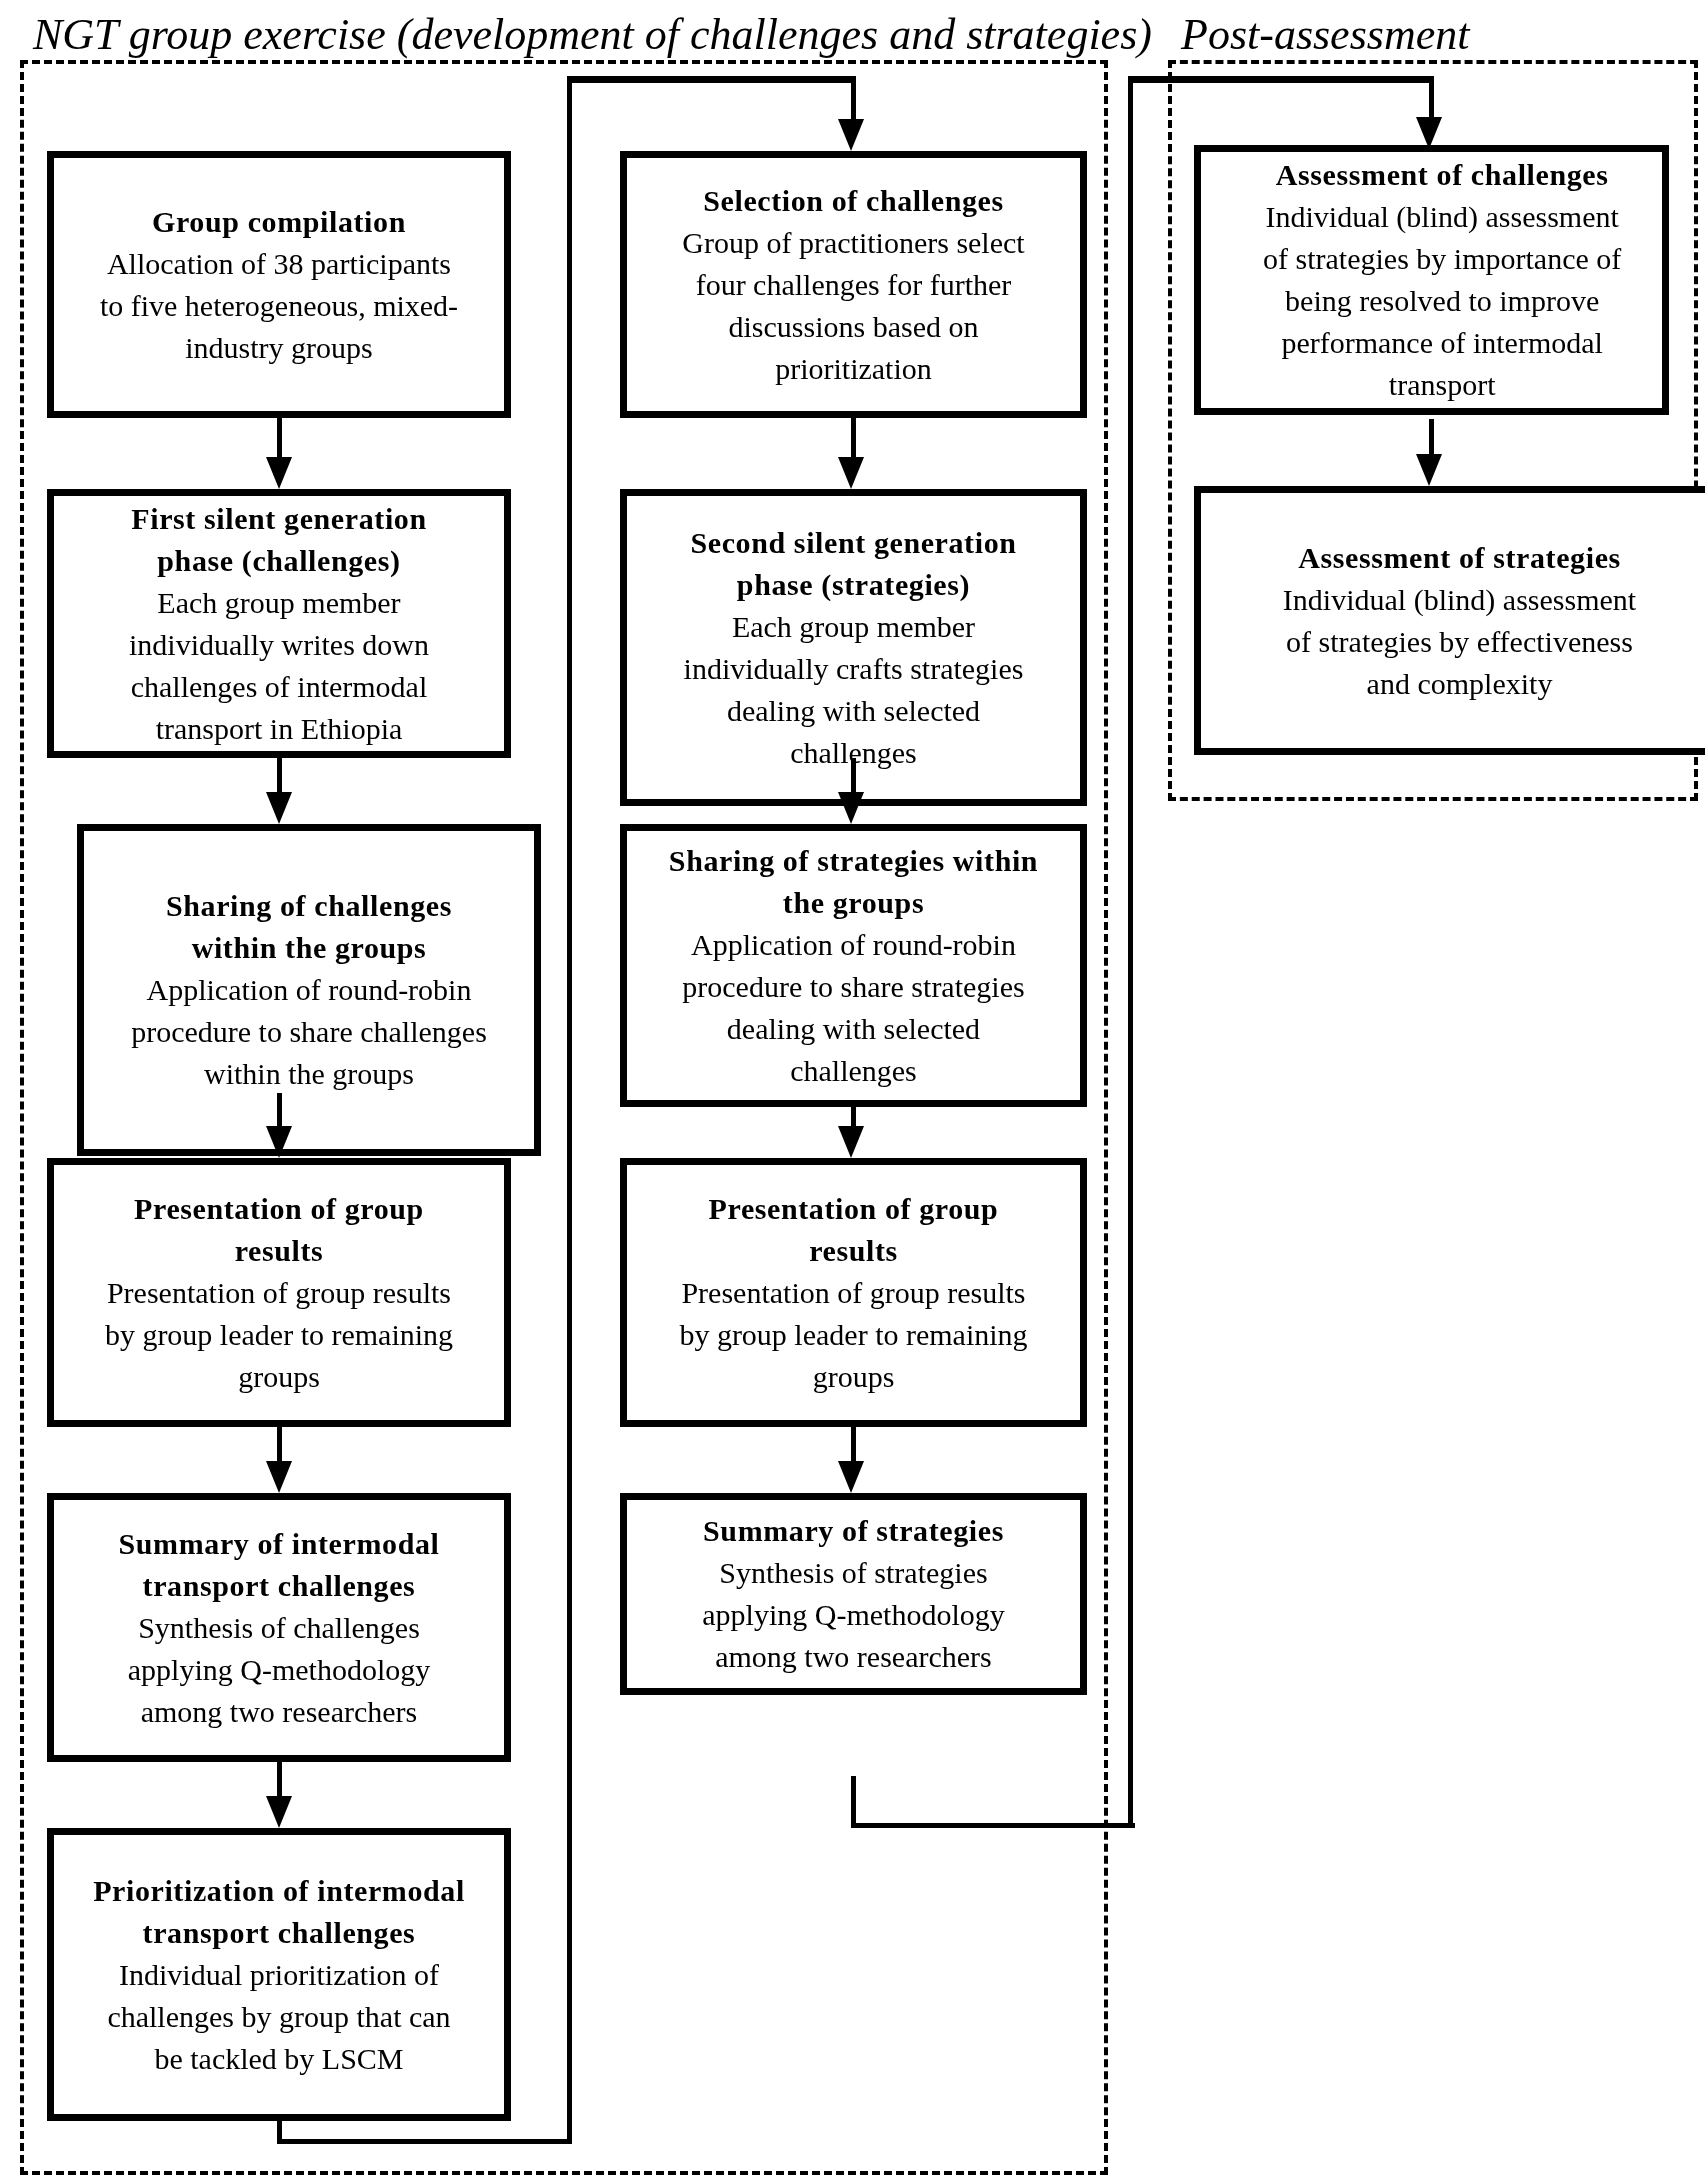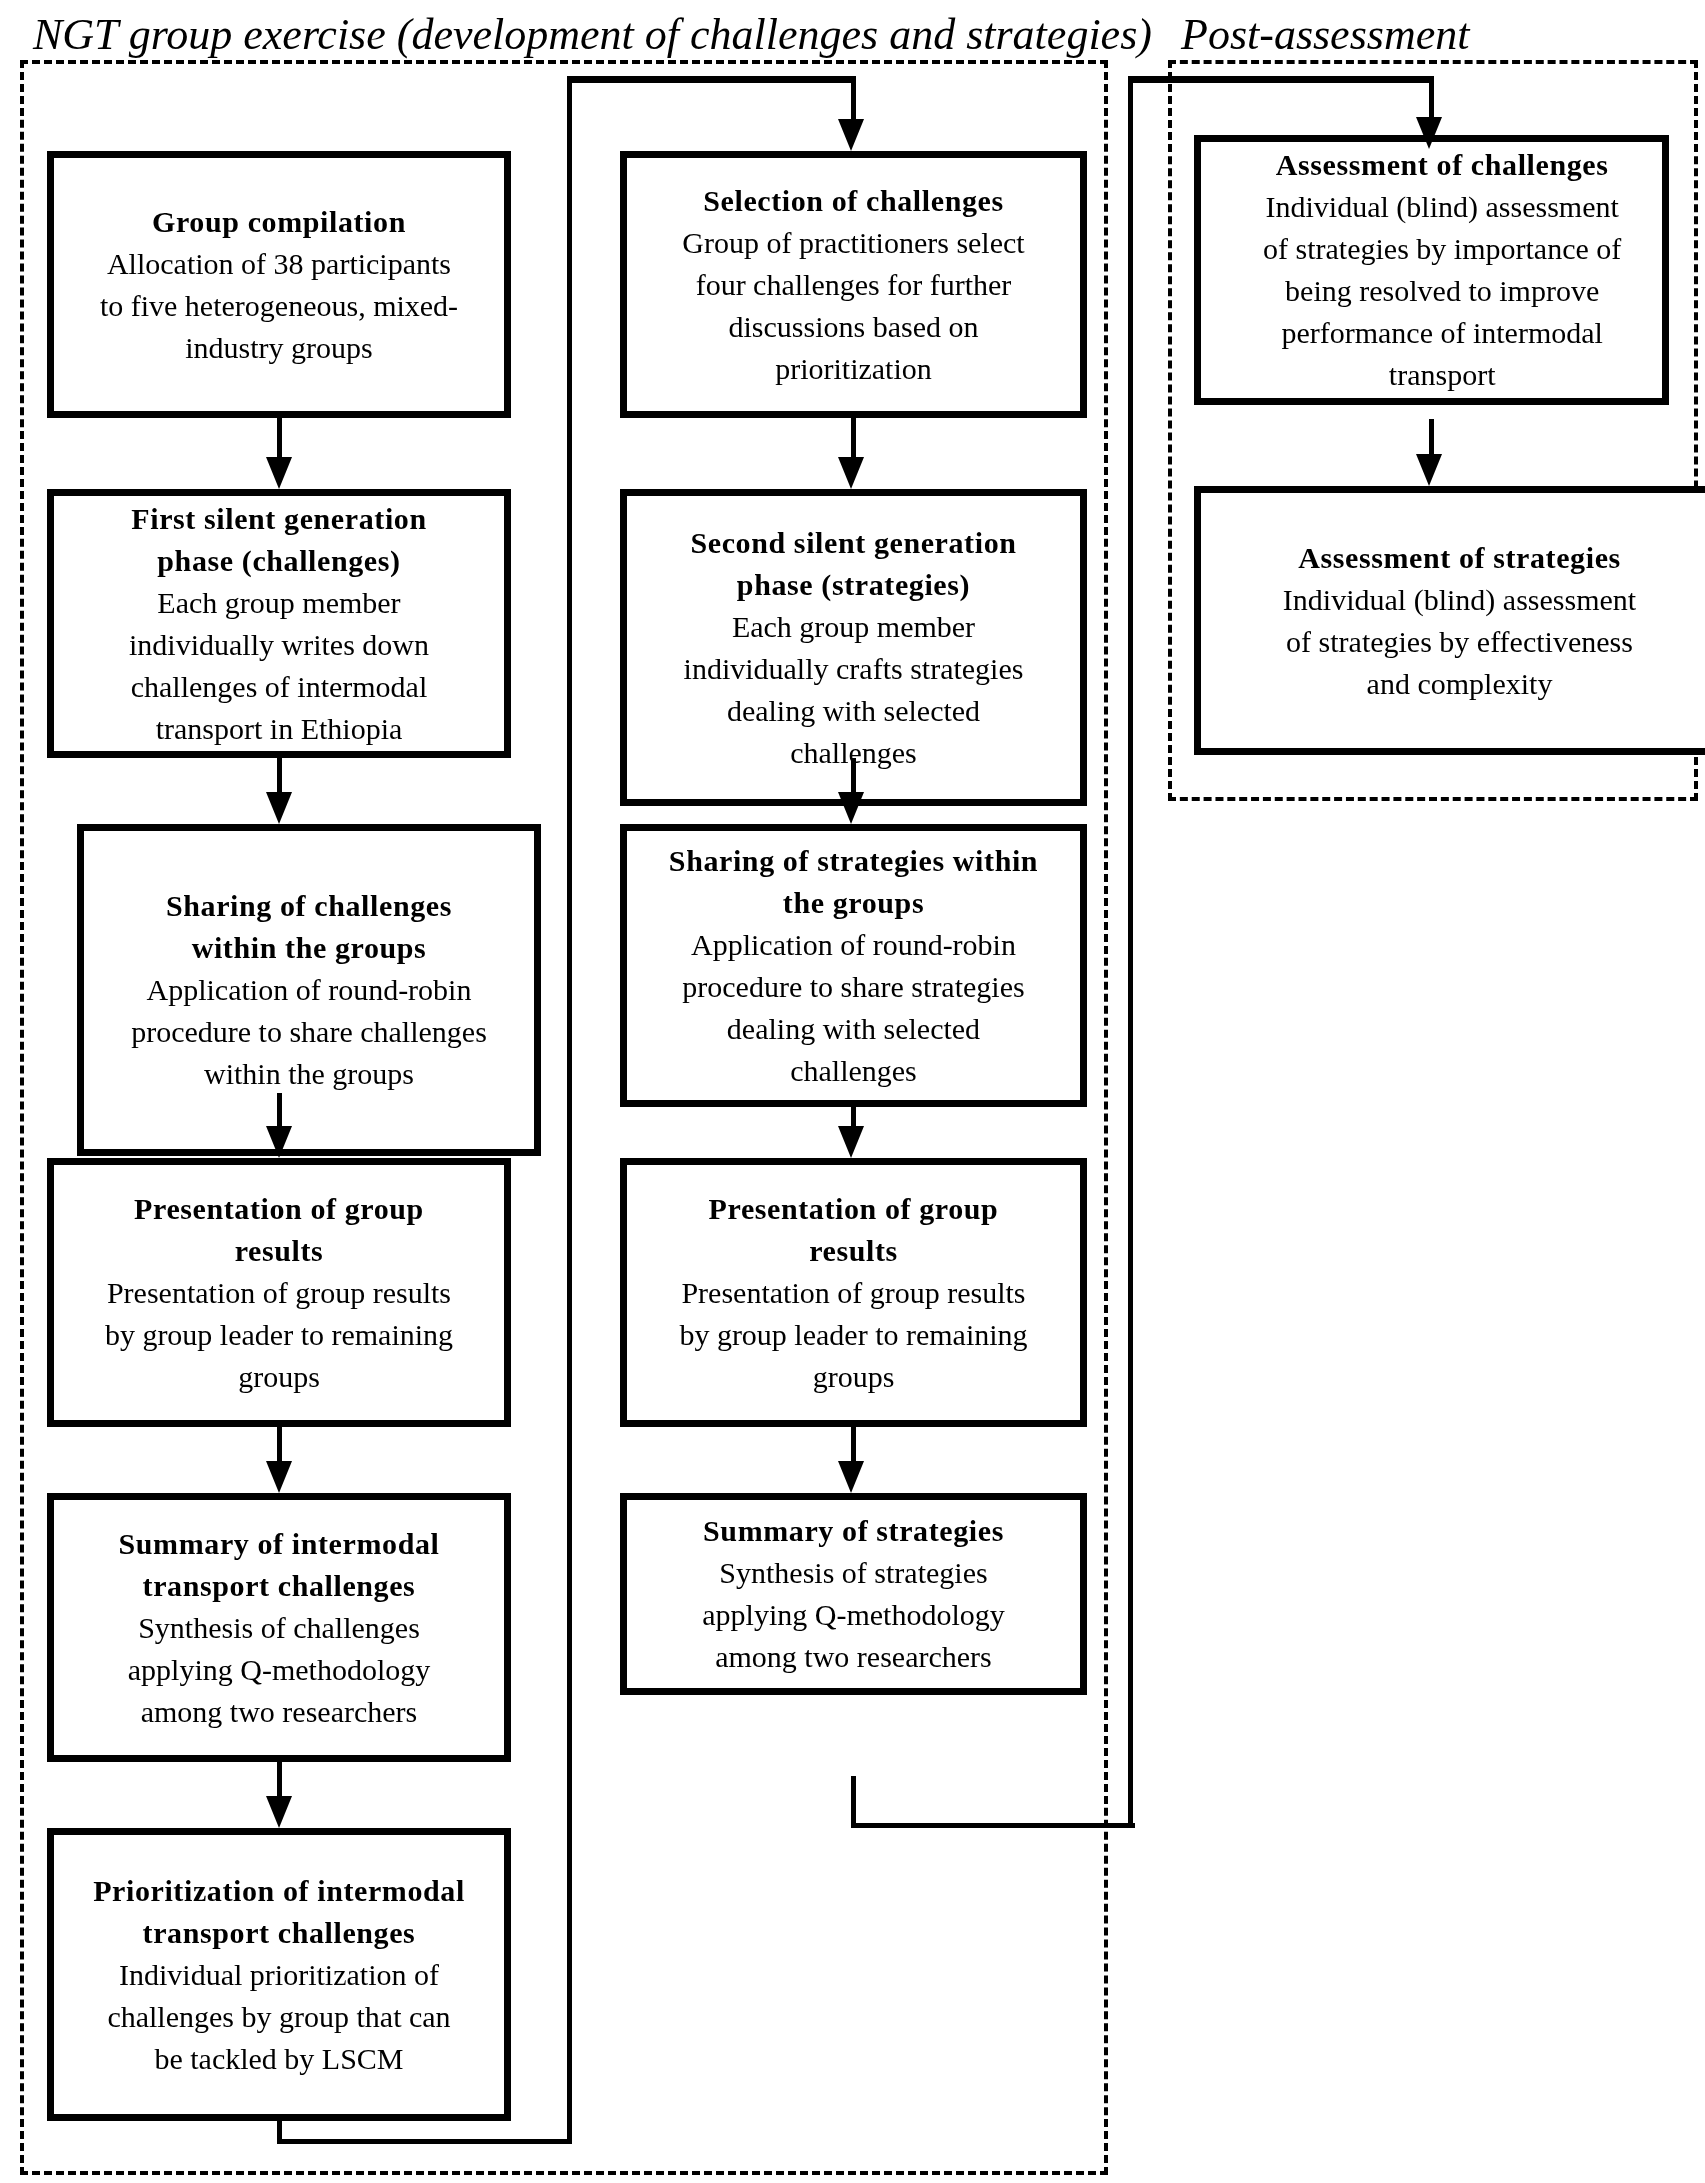--- a/index.html
+++ b/index.html
@@ -101,21 +101,21 @@
 by group leader to remaining
 groups</div>
   </div>
   <div class="box" style="left:620px;top:1493px;width:467px;height:202px;">
     <div class="box-title">Summary of strategies</div>
     <div class="box-body">Synthesis of strategies
 applying Q-methodology
 among two researchers</div>
   </div>
 
-  <div class="box" style="left:1194px;top:135px;width:475px;height:270px;padding-left:27px;">
+  <div class="box" style="left:1194px;top:145px;width:475px;height:270px;padding-left:27px;">
     <div class="box-title">Assessment of challenges</div>
     <div class="box-body">Individual (blind) assessment
 of strategies by importance of
 being resolved to improve
 performance of intermodal
 transport</div>
   </div>
   <div class="box" style="left:1194px;top:486px;width:531px;height:269px;">
     <div class="box-title">Assessment of strategies</div>
     <div class="box-body">Individual (blind) assessment

